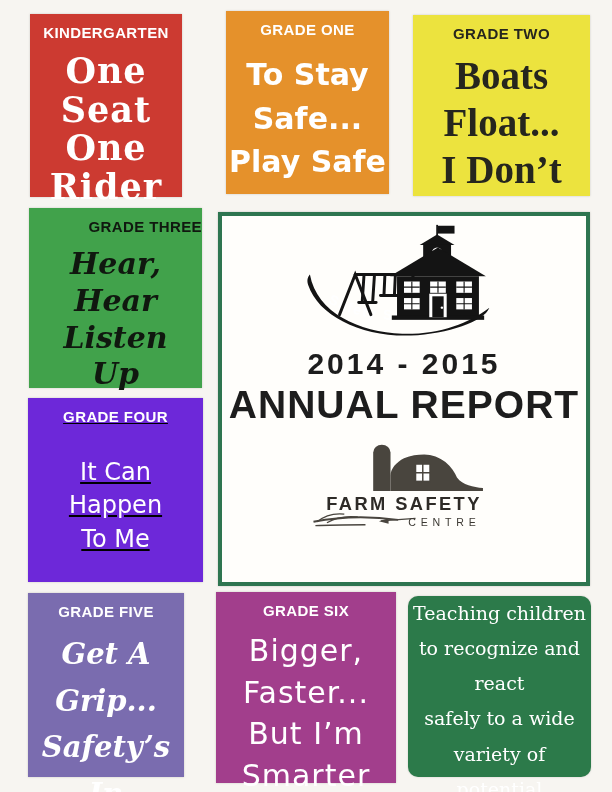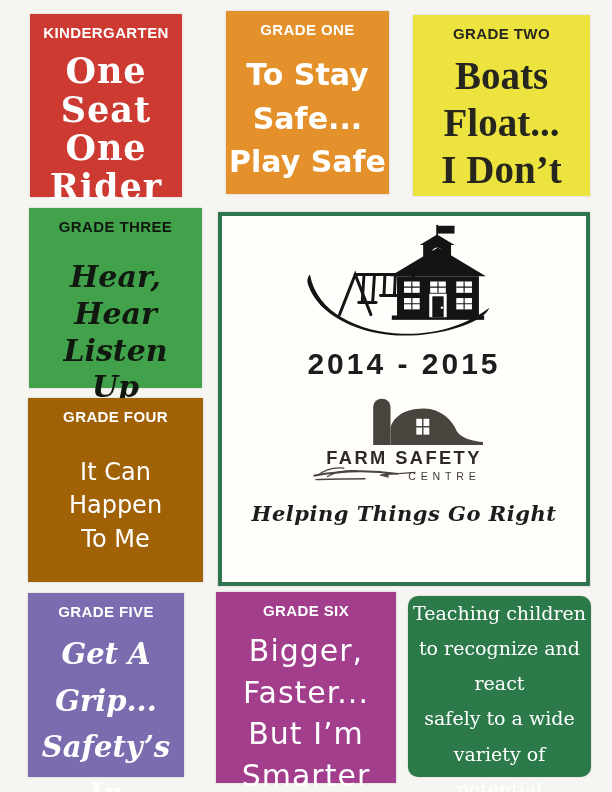--- a/index.html
+++ b/index.html
@@ -16,21 +16,21 @@
   .f-heavy-serif{font-family:"Liberation Serif",serif;font-weight:800;font-size:39px;line-height:1.2;text-align:center;}
   .f-script{font-family:"DejaVu Serif",serif;font-style:italic;font-weight:700;font-size:30px;line-height:1.22;}
   .f-comic{font-family:"DejaVu Sans",sans-serif;font-weight:500;font-size:24px;line-height:1.4;}
   .f-brush{font-family:"DejaVu Serif",serif;font-style:italic;font-weight:700;font-size:29px;line-height:1.6;}
   .f-curly{font-family:"DejaVu Sans",sans-serif;font-weight:500;font-size:30px;line-height:1.38;letter-spacing:1px;}
   .f-mission{font-family:"DejaVu Serif",serif;font-weight:400;font-size:19px;line-height:1.85;}
   
   .b-kinder {left:30px; top:14px; width:152px;height:183px;}
   .b-g1     {left:226px;top:11px; width:163px;height:183px;}
   .b-g2     {left:413px;top:15px; width:177px;height:181px;}
-  .b-g3     {left:29px; top:208px;width:173px;height:180px;}
+  .b-g3     {left:29px; top:208px;width:173px;height:180px;align-items:flex-end;}
   .b-g4     {left:28px; top:398px;width:175px;height:184px;}
   .b-g5     {left:28px; top:593px;width:156px;height:184px;}
   .b-g6     {left:216px;top:592px;width:180px;height:191px;}
   .b-mission{left:408px;top:596px;width:183px;height:181px;}
   
   .center{position:absolute;left:218px;top:212px;width:372px;height:374px;background:#fffefb;
           border:4px solid #2e7550;box-sizing:border-box;display:flex;flex-direction:column;
           align-items:center;box-shadow:0 0 2px rgba(0,0,0,.2);}
   .logo-svg{width:238px;height:115px;margin-top:8px;}
   .year{font:700 30px "Liberation Sans",sans-serif;letter-spacing:3px;color:#1d1d1d;margin-top:8px;}
@@ -61,21 +61,21 @@
 
   <section class="block b-g2" style="background-color: rgb(236, 227, 62);">
     <h2 class="hdr" style="color: rgb(38, 38, 30);">GRADE TWO</h2>
     <div class="slogan f-heavy-serif" style="color: rgb(38, 38, 30);">Boats
 Float...
 I Don’t</div>
   </section>
 
   <section class="block b-g3" style="background-color: rgb(65, 162, 75);">
     <h2 class="hdr" style="color: rgb(16, 24, 15);">GRADE THREE</h2>
-    <div class="slogan f-script" style="color: rgb(16, 24, 15); margin-top: 13px;">Hear,
+    <div class="slogan f-script" style="color: rgb(16, 24, 15);">Hear,
 Hear
 Listen
 Up</div>
   </section>
 
   <section class="center" style="border-color: rgb(46, 117, 80);">
 
     <svg class="logo-svg" viewBox="0 0 260 132" aria-hidden="true">
 
       <g>
@@ -114,44 +114,44 @@
           <rect x="159" y="80" width="20" height="27"></rect>
         </g>
         <path stroke="#141414" stroke-width="1.3" fill="none" d="M139,66 v13 M130,72.5 h18 M169,66 v13 M160,72.5 h18 M199,66 v13 M190,72.5 h18
                  M139,85 v13 M130,91.5 h18 M199,85 v13 M190,91.5 h18"></path>
         <rect x="162.5" y="83" width="13" height="24"></rect>
         <circle cx="173.5" cy="96" r="1.4" fill="#ffffff"></circle>
       </g>
     </svg>
 
     <div class="year">2014 - 2015</div>
+    <div class="title">ANNUAL REPORT</div>
 
     <svg class="barn-svg" viewBox="0 0 220 108" aria-hidden="true">
       <g fill="#49453e">
         <path d="M78,14 a9,8 0 0 1 18,0 v40 h-18 z"></path>
         <path d="M96,54 L96,38 C96,31 102,24 110,20 C117,17 124,16 131,16
                  C139,16 147,19 153,24 C159,29 163,35 165,40
                  C171,48 182,50 192,51 L192,54 Z"></path>
         <rect x="122" y="26" width="15" height="18" fill="#ffffff" stroke="#49453e" stroke-width="1.5"></rect>
         <path d="M129.5,26 v18 M122,35 h15" stroke="#49453e" stroke-width="1.5" fill="none"></path>
       </g>
       <text x="110" y="74" text-anchor="middle" font-family="Liberation Sans, sans-serif" font-size="19" font-weight="600" letter-spacing="2.5" fill="#2e2b27">FARM SAFETY</text>
       <g stroke="#49453e" fill="none">
         <path d="M16,86 C46,80 76,80 104,84" stroke-width="2"></path>
         <path d="M20,86 C28,79 38,77 48,78 M30,87 C40,81 52,80 62,81 M18,90 C34,89 52,89 70,89" stroke-width="1.4"></path>
         <path d="M86,85 L122,82.5" stroke-width="1.2"></path>
         <polygon points="84,85.4 94,82.2 94,88" fill="#49453e" stroke="none"></polygon>
       </g>
       <text x="152" y="90" text-anchor="middle" font-family="Liberation Sans, sans-serif" font-size="11" letter-spacing="5" fill="#3c3933">CENTRE</text>
     </svg>
 
-    <div class="tagline">Helping Things Go Right</div>
   </section>
 
-  <section class="block b-g4" style="background-color: #a16207;">
+  <section class="block b-g4" style="background-color: #6d28d9; text-decoration: underline;">
     <h2 class="hdr" style="color: rgb(255, 255, 255);">GRADE FOUR</h2>
     <div class="slogan f-comic" style="color: rgb(255, 255, 255);">It Can
 Happen
 To Me</div>
   </section>
 
   <section class="block b-g5" style="background-color: rgb(122, 108, 175);">
     <h2 class="hdr" style="color: rgb(255, 255, 255);">GRADE FIVE</h2>
     <div class="slogan f-brush" style="color: rgb(255, 255, 255);">Get A Grip...
 Safety’s In

